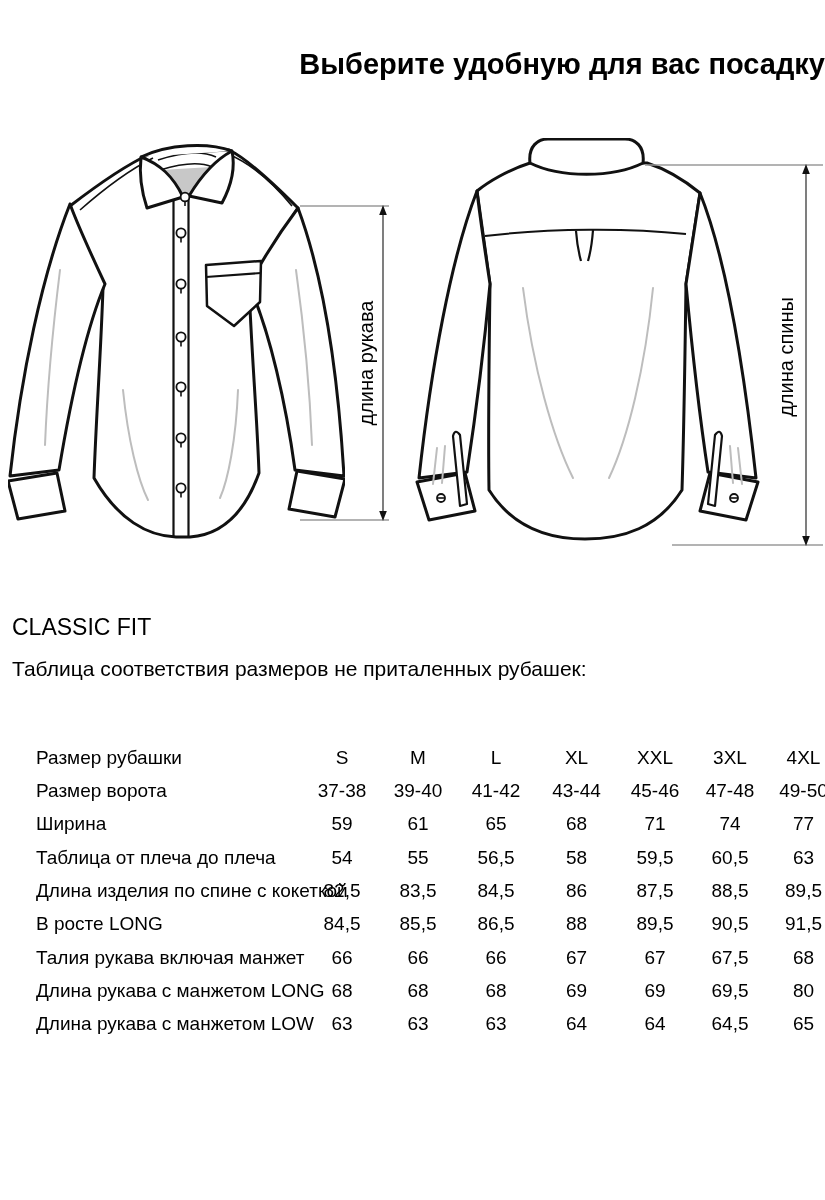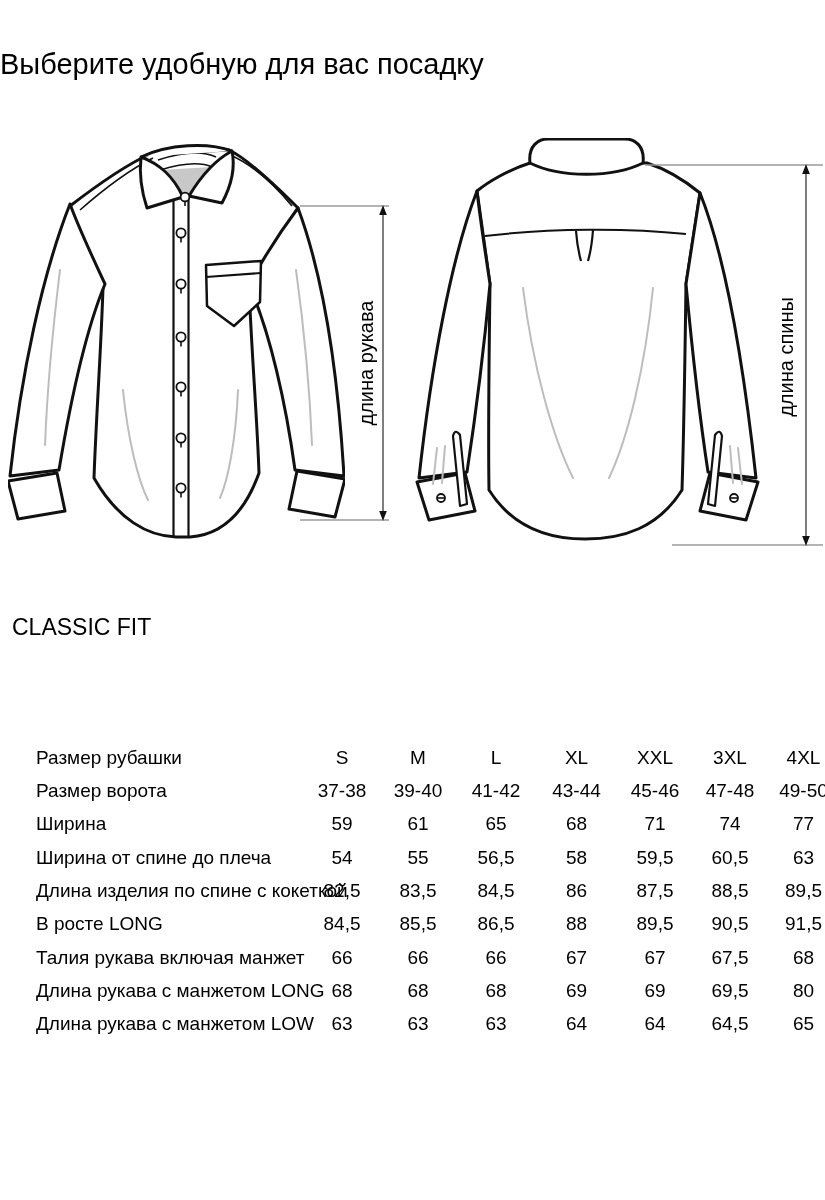--- a/index.html
+++ b/index.html
@@ -1,19 +1,19 @@
 <!DOCTYPE html>
 <html><head>
 <meta charset="utf-8">
 <style>
   html,body{margin:0;padding:0;background:#fff;}
   .page{position:relative;width:825px;height:1200px;background:#ffffff;overflow:hidden;
         font-family:"Liberation Sans", sans-serif;color:#000;}
-  .page-title{position:absolute;left:0;top:48px;width:825px;text-align:left;
-        font-size:29px;font-weight:400;letter-spacing:0;}
+  .page-title{position:absolute;left:0;top:48px;width:825px;text-align:right;
+        font-size:29px;font-weight:700;letter-spacing:0;}
   .figure{position:absolute;left:0;top:0;width:825px;height:620px;}
   .shirt-svg{position:absolute;}
   #front-shirt{left:8px;top:140px;}
   #back-shirt{left:413px;top:138px;}
   #dim-overlay{position:absolute;left:0;top:0;pointer-events:none;}
   .dim-label{position:absolute;transform:translate(-50%,-50%) rotate(-90deg);
         font-size:20px;white-space:nowrap;color:#000;}
   .fit-heading{position:absolute;left:12px;top:614px;font-size:23px;font-weight:400;}
   .fit-subtitle{position:absolute;left:12px;top:657px;font-size:21px;font-weight:400;}
   table.size-table{position:absolute;left:12px;top:741px;border-collapse:collapse;
@@ -141,20 +141,21 @@
         <polygon points="806,164 802.2,174 809.8,174" fill="#111"></polygon>
         <polygon points="806,546 802.2,536 809.8,536" fill="#111"></polygon>
       </g>
     </svg>
 
     <div class="dim-label" style="left:366px;top:363px;">длина рукава</div>
     <div class="dim-label" style="left:786px;top:357px;">длина спины</div>
   </div>
 
   <div class="fit-heading">CLASSIC FIT</div>
+  <div class="fit-subtitle">Таблица соответствия размеров не приталенных рубашек:</div>
 
   <table class="size-table">
     <colgroup>
       <col style="width:268px">
         <col style="width:76px">
         <col style="width:76px">
         <col style="width:80px">
       <col style="width:81px">
         <col style="width:76px">
         <col style="width:74px">
@@ -185,21 +186,21 @@
           <td class="row-label">Ширина</td>
           <td>59</td>
           <td>61</td>
           <td>65</td>
           <td>68</td>
           <td>71</td>
           <td>74</td>
           <td>77</td>
         </tr>
         <tr>
-          <td class="row-label">Ширина от спине до плеча</td>
+          <td class="row-label">Таблица от плеча до плеча</td>
           <td>54</td>
           <td>55</td>
           <td>56,5</td>
           <td>58</td>
           <td>59,5</td>
           <td>60,5</td>
           <td>63</td>
         </tr>
         <tr>
           <td class="row-label">Длина изделия по спине с кокеткой</td>

